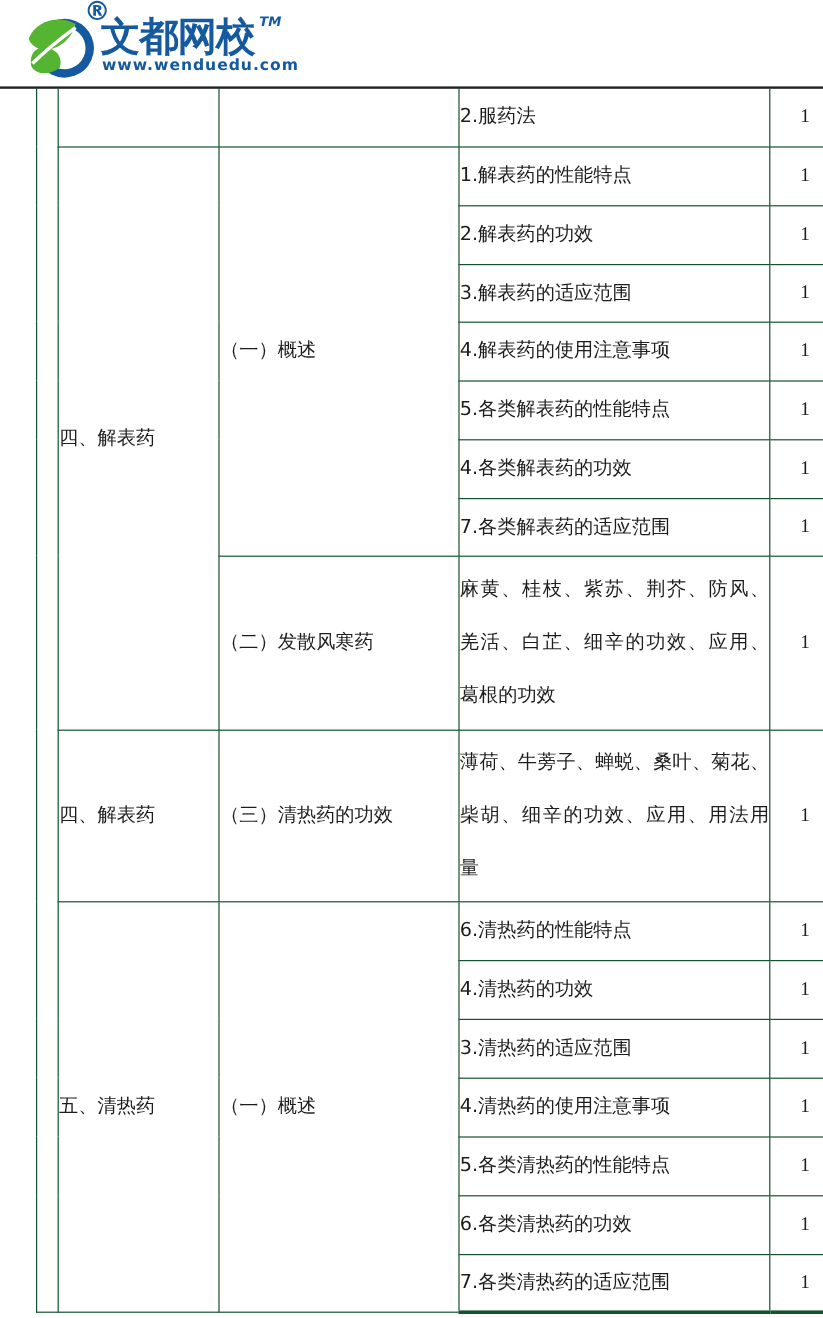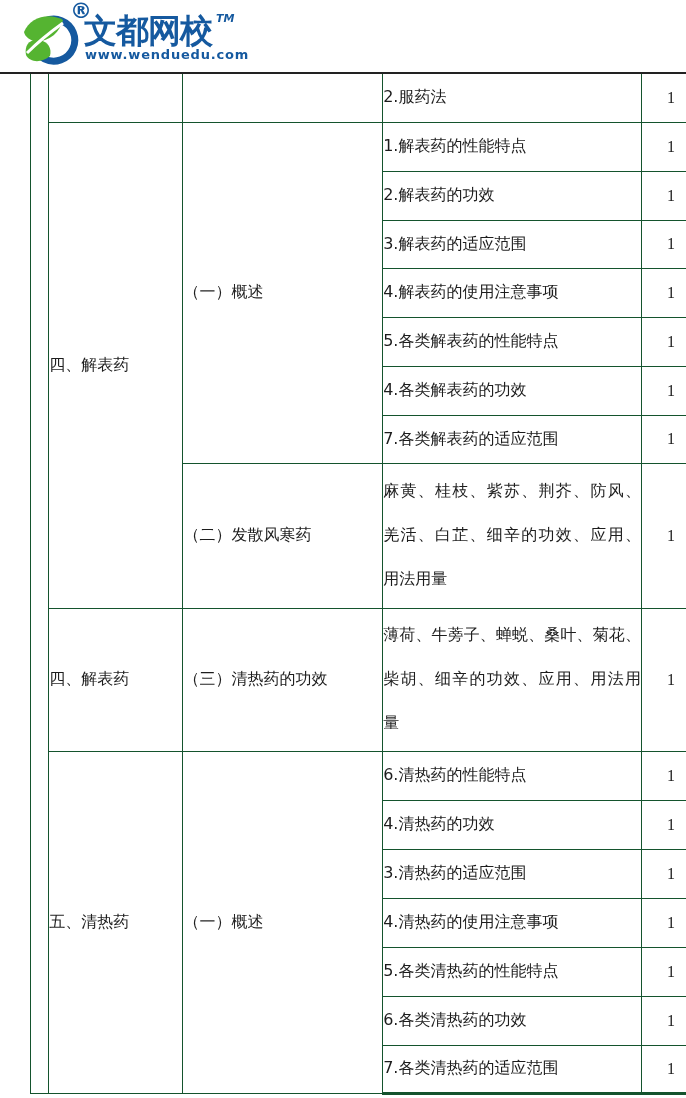--- a/index.html
+++ b/index.html
@@ -119,21 +119,21 @@
       <tr style="height:48px">
         <td class="topic">7.各类解表药的适应范围</td>
         <td class="score">1</td>
       </tr>
 
       <tr style="height:145px">
         <td class="section">（二）发散风寒药</td>
         <td class="topic-multi">
           <div class="mline">麻黄、桂枝、紫苏、荆芥、防风、</div>
           <div class="mline">羌活、白芷、细辛的功效、应用、</div>
-          <div class="mline last">用法用量</div>
+          <div class="mline last">葛根的功效</div>
         </td>
         <td class="score">1</td>
       </tr>
 
       <tr style="height:143px">
         <td class="chapter">四、解表药</td>
         <td class="section">（三）清热药的功效</td>
         <td class="topic-multi">
           <div class="mline">薄荷、牛蒡子、蝉蜕、桑叶、菊花、</div>
           <div class="mline">柴胡、细辛的功效、应用、用法用</div>

